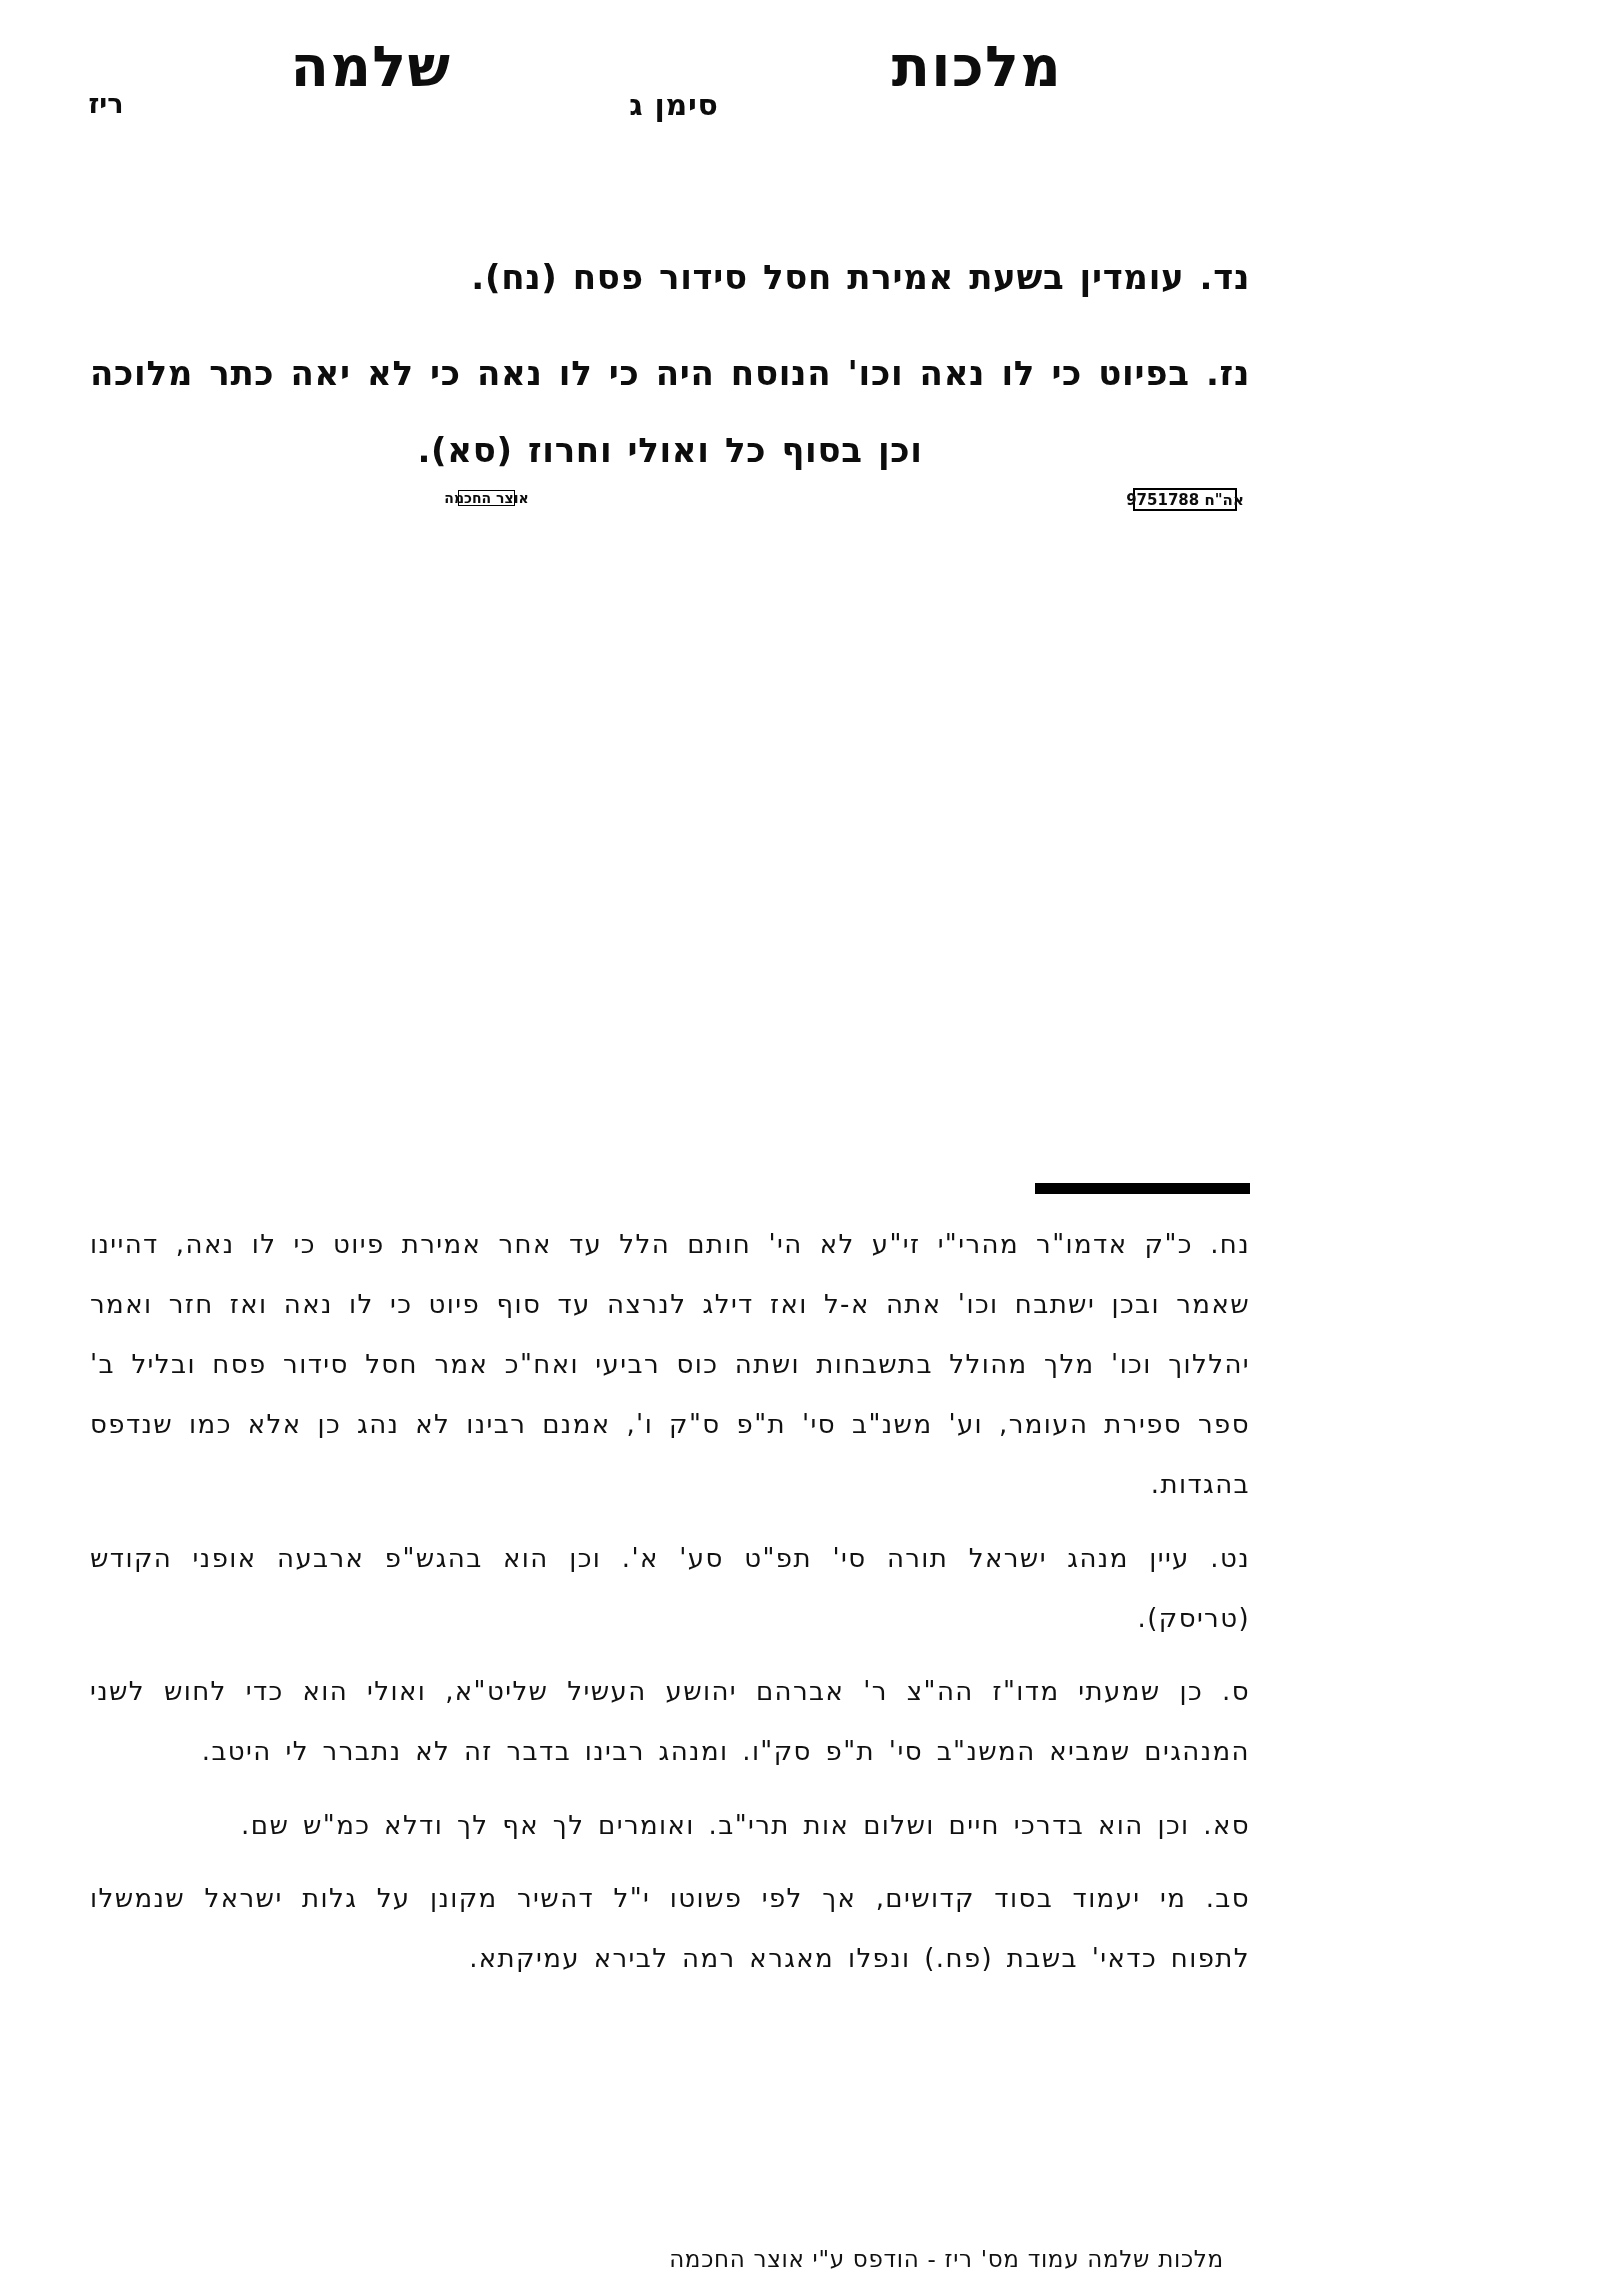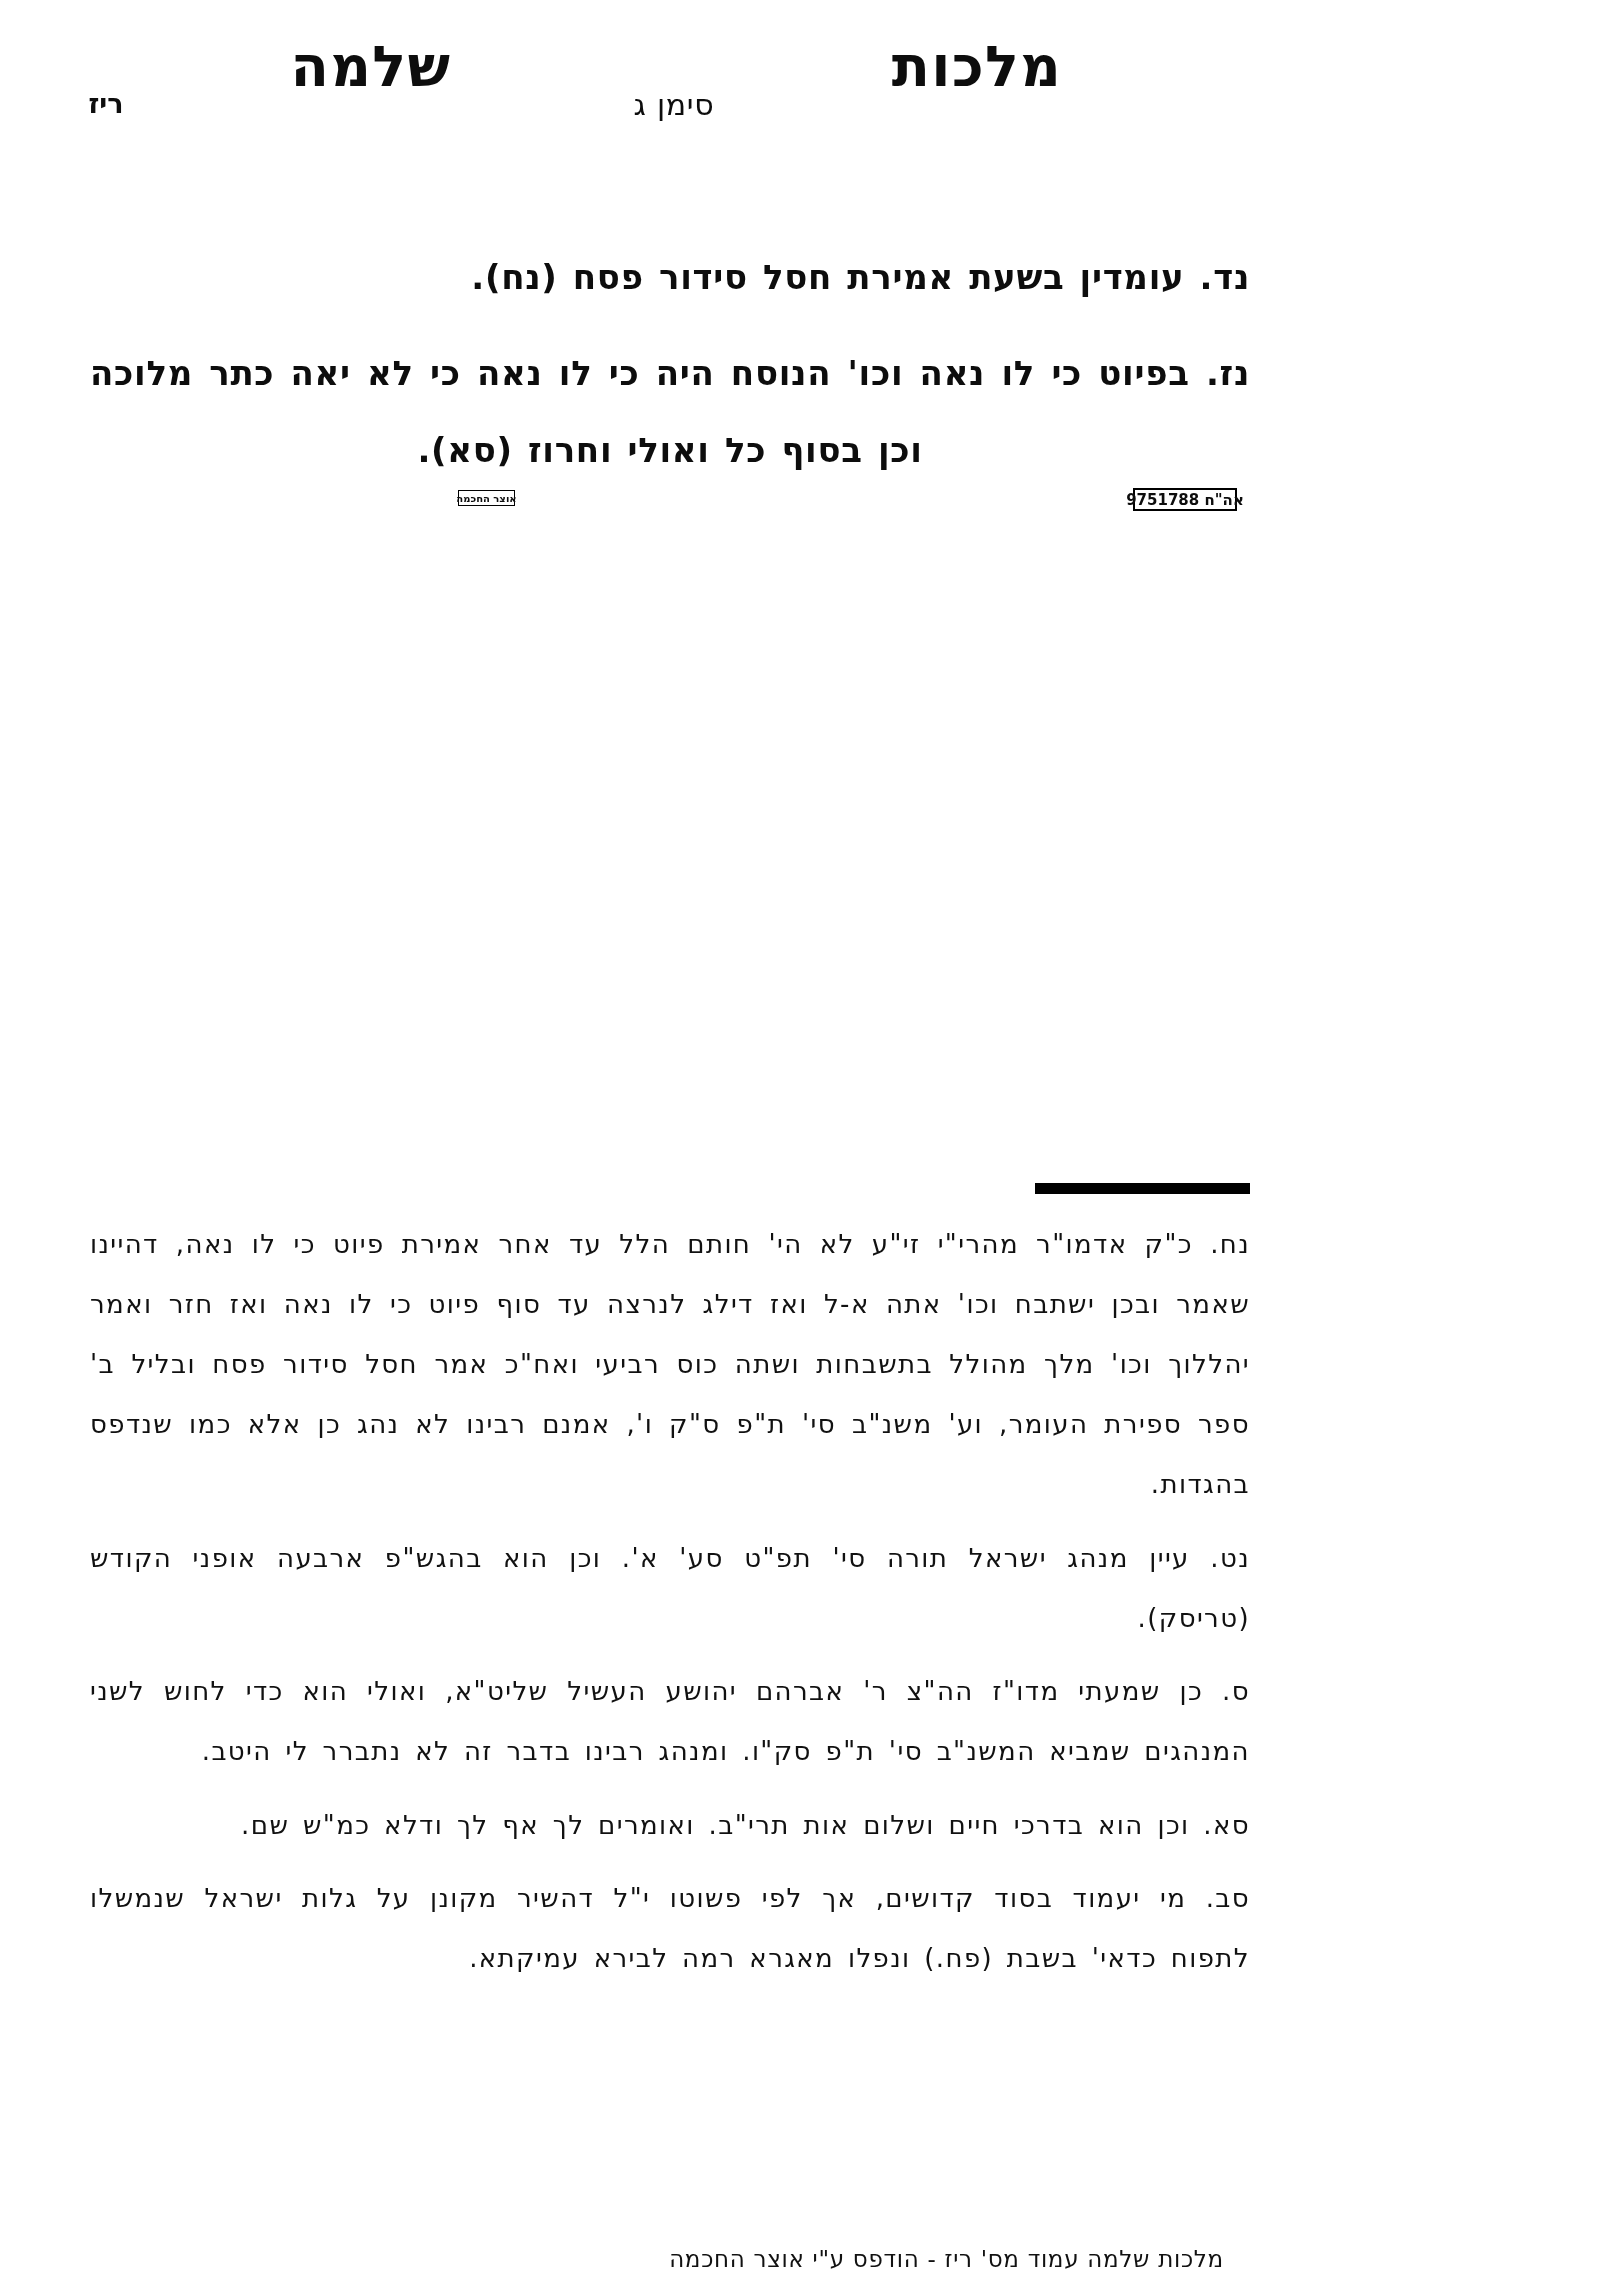--- a/index.html
+++ b/index.html
@@ -7,21 +7,21 @@
     position:relative;
     width:1617px;height:2284px;
     background:#ffffff;
     color:#0d0d0d;
     font-family:"DejaVu Sans","DejaVu Serif",sans-serif;
     overflow:hidden;
   }
   
   .hdr-item{position:absolute;transform:translateX(-50%);white-space:nowrap;}
   .hdr-big{top:34px;font-size:56px;font-weight:bold;letter-spacing:1.4px;}
-  .hdr-small{top:87px;font-size:30px;font-weight:normal;letter-spacing:0.7px;}
+  .hdr-small{top:87px;font-size:30px;font-weight:bold;letter-spacing:0.7px;}
   .hdr-page{top:88px;font-size:27px;font-weight:bold;}
   
   .content{
     margin:0 40px 0 366px; 
     margin-right:366px;margin-left:92px;
     padding-top:239px;
     width:1160px;
   }
   .content p{
     margin:0 0 19px 0;
@@ -65,21 +65,21 @@
   .stamp{
     position:absolute;
     background:#fff;
     border:1.4px solid #000;
     display:flex;align-items:center;justify-content:center;
     white-space:nowrap;
     box-sizing:border-box;
   }
   .stamp-otzar{
     left:459px;top:490px;width:57px;height:16.3px;
-    font-size:10px;font-weight:bold;letter-spacing:0;
+    font-size:14px;font-weight:bold;letter-spacing:0;
   }
   .stamp-id{
     left:1134px;top:488px;width:104px;height:23px;
     font-size:15px;font-weight:bold;border-width:2px;
   }
   
   .footer{
     position:absolute;
     top:2246px;
     left:612px;

